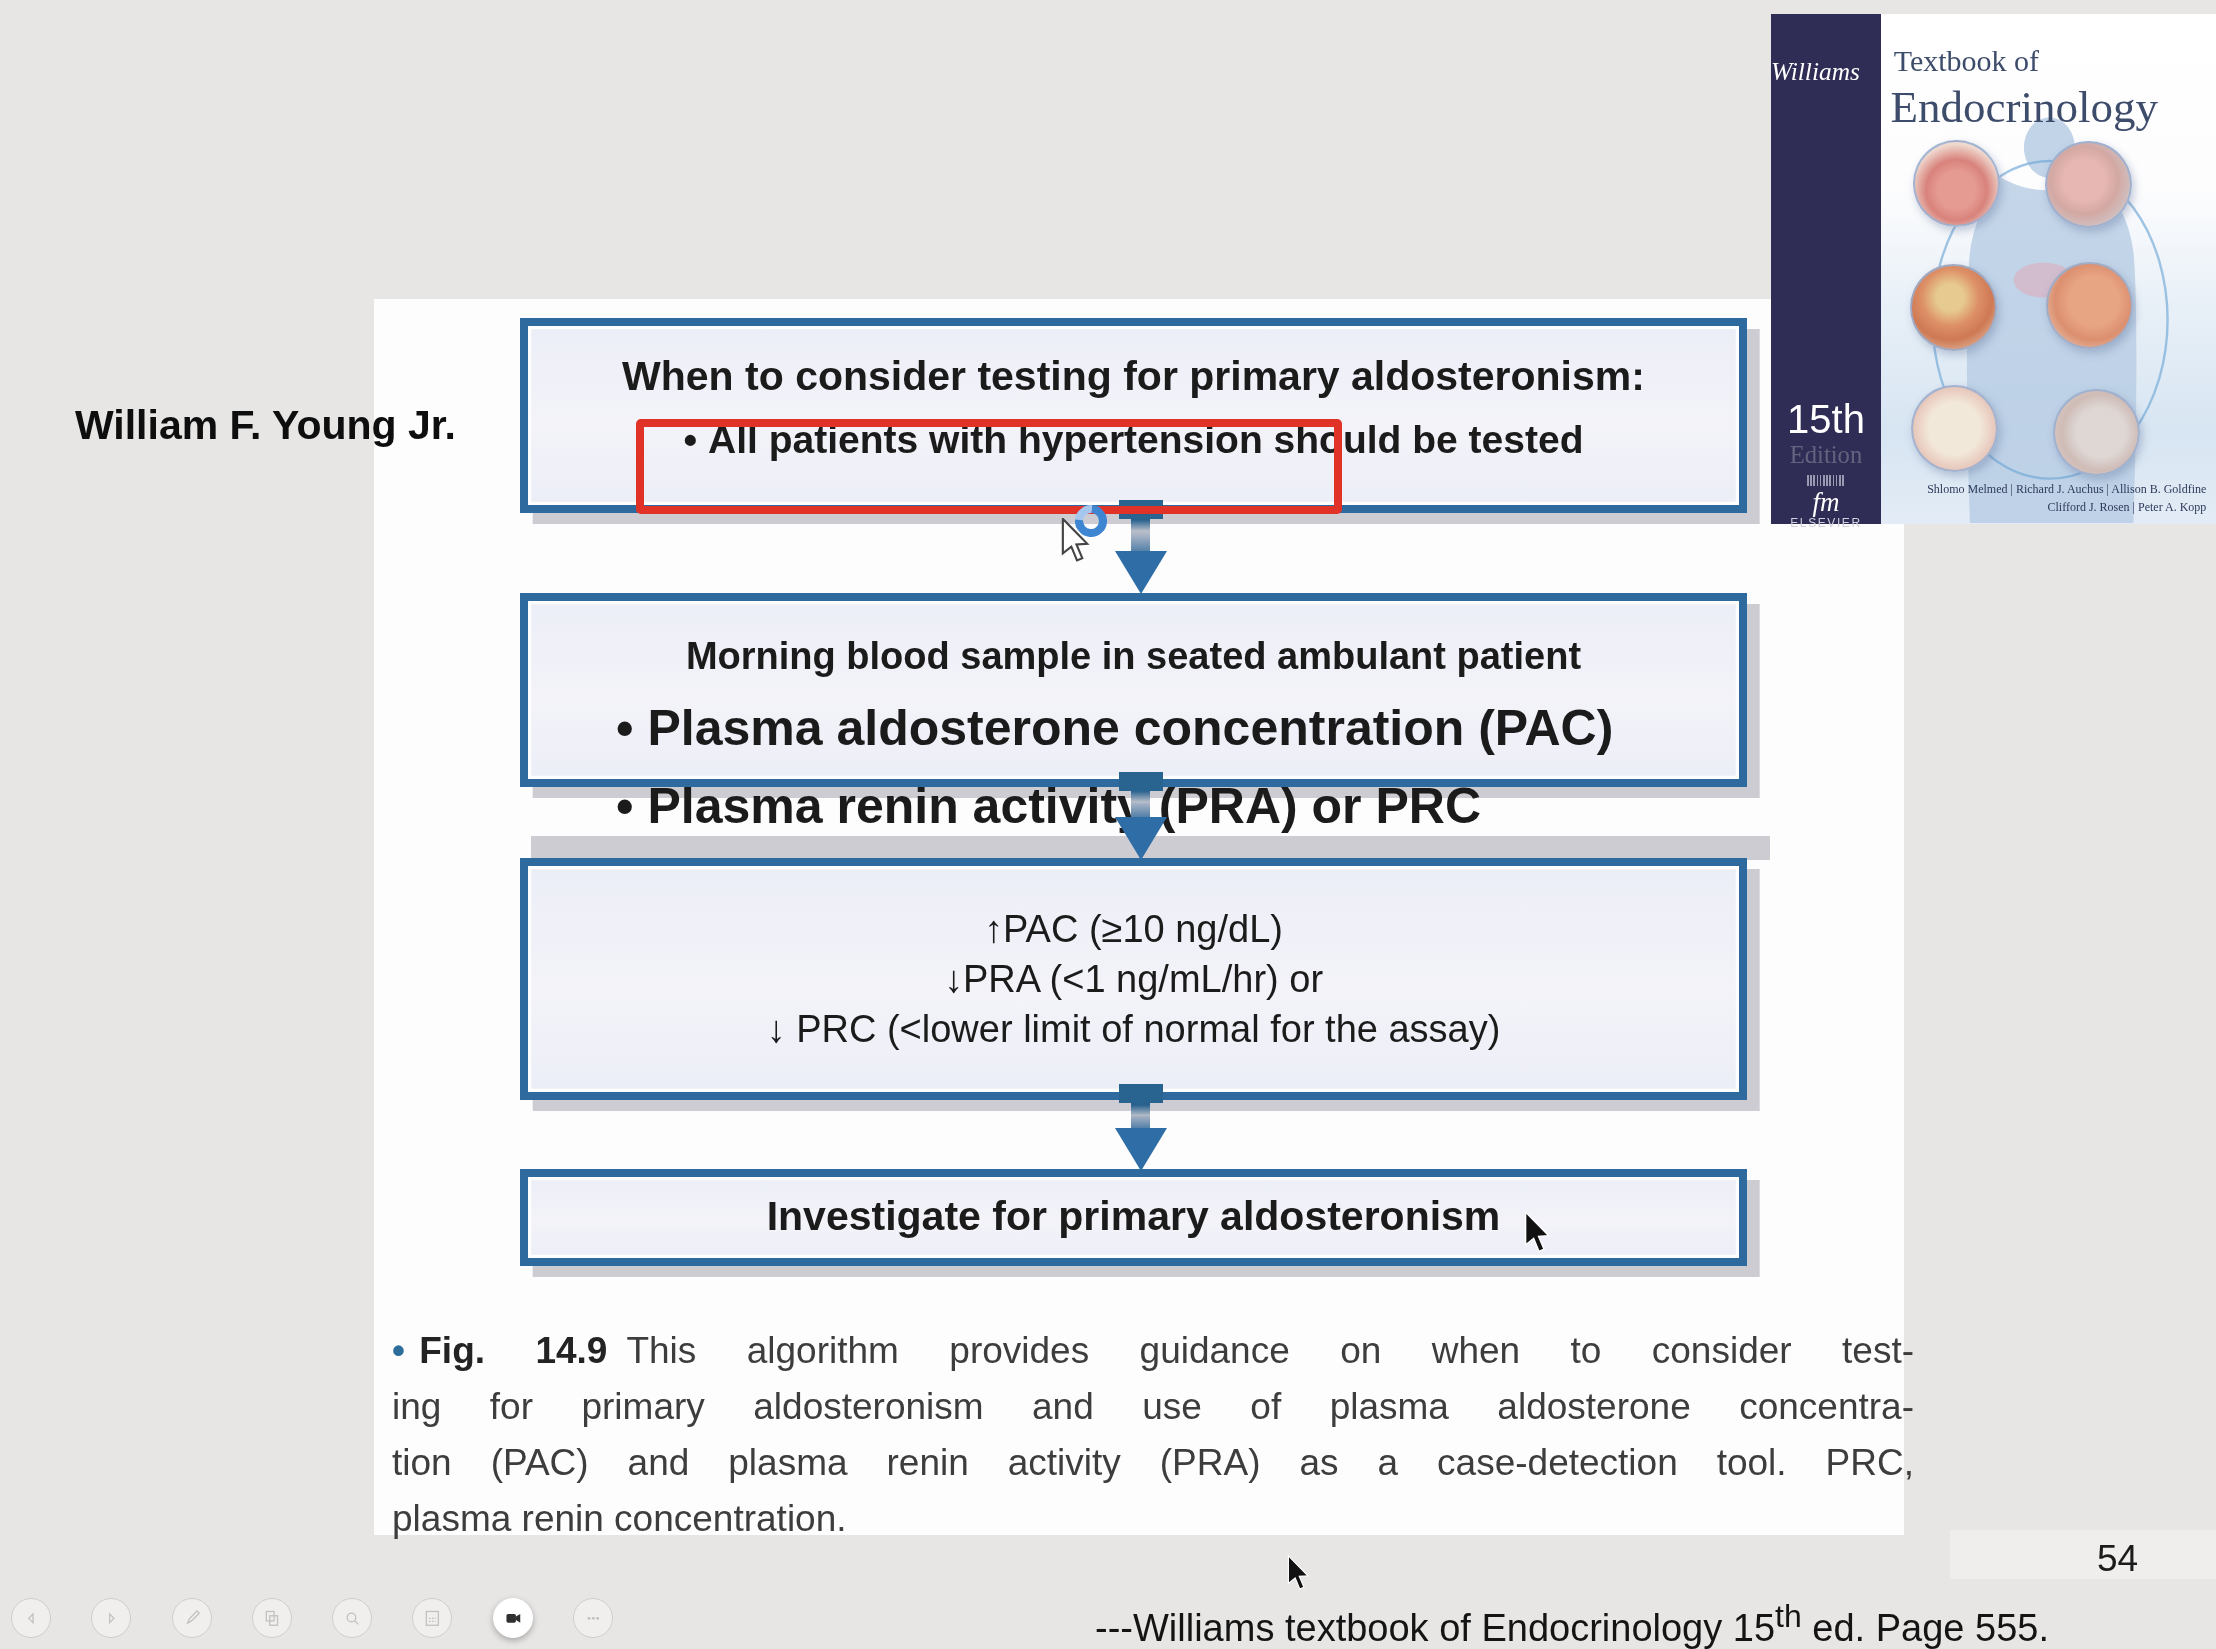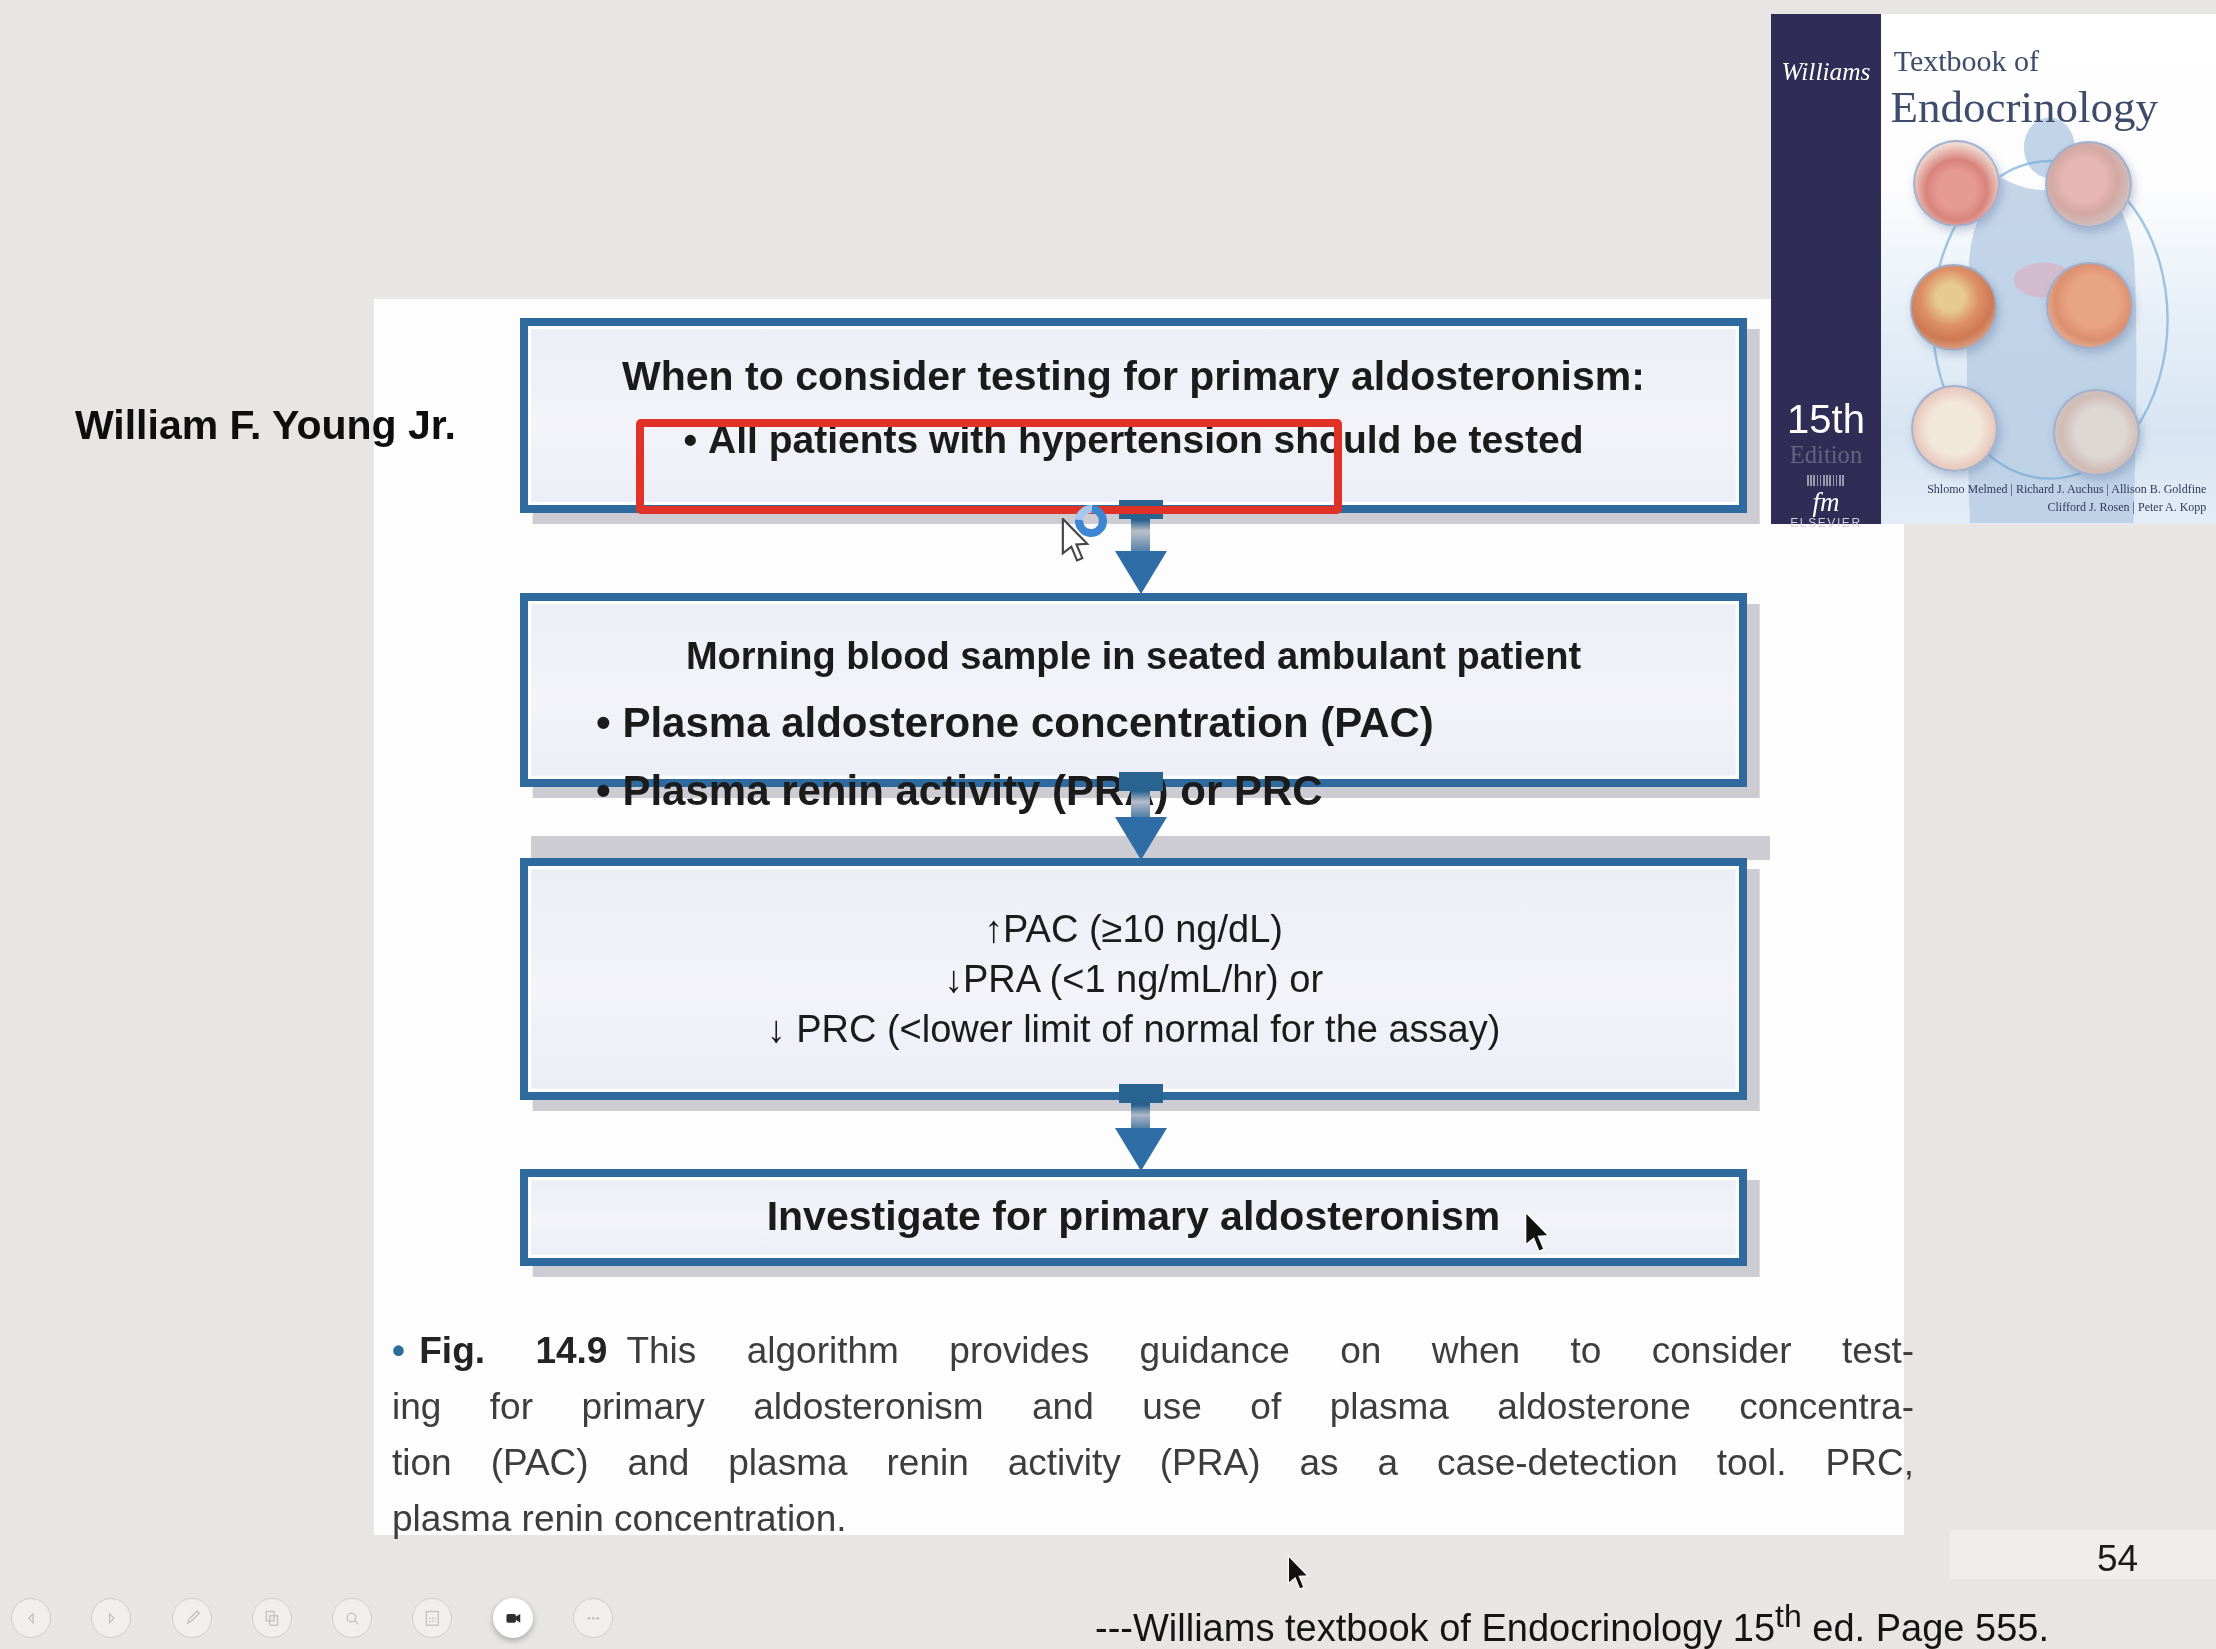--- a/index.html
+++ b/index.html
@@ -18,21 +18,21 @@
        color:#1b1b1b;}
   .box1{top:318px;height:195px;}
   .box2{top:593px;height:194px;}
   .box3{top:858px;height:242px;}
   .box4{top:1169px;height:97px;}
   .band3{position:absolute;left:531px;top:836px;width:1239px;height:24px;background:#cdccd2;}
 
   .box1-title{margin-top:27px;text-align:center;font-size:41px;font-weight:bold;}
   .box1-bullet{margin-top:17.5px;text-align:center;font-size:39px;font-weight:bold;}
   .box2-line1{margin-top:34px;text-align:center;font-size:38px;font-weight:bold;}
-  .box2-bullet{padding-left:68px;font-size:42px;font-weight:bold;margin-top:20.7px;}
+  .box2-bullet{padding-left:88px;font-size:50px;font-weight:bold;margin-top:20.7px;}
   .box3-line{text-align:center;font-size:38px;line-height:50px;}
   .box3-pad{padding-top:38px;}
   .box4-text{text-align:center;font-size:41px;font-weight:bold;line-height:78px;}
 
   .redrect{position:absolute;left:636px;top:419px;width:690px;height:79px;
            border:8.7px solid #e13228;border-radius:4.8px;z-index:30;}
 
   .arrow-shaft{position:absolute;width:19px;z-index:20;
       background:linear-gradient(180deg,#29618e 0px,#29618e 8px,#b9bfca 19px,#a4b1c4 55%,#3a719f 100%);}
   .arrow-head{position:absolute;width:0;height:0;z-index:20;
@@ -58,21 +58,21 @@
   .tb-btn{position:absolute;top:1598px;width:40px;height:40px;border-radius:50%;
           border:1.6px solid #cfcdcd;background:rgba(255,255,255,.35);box-sizing:border-box;
           display:flex;align-items:center;justify-content:center;}
   .tb-btn.active{background:#ffffff;border-color:#ffffff;box-shadow:0 2.4px 6.4px rgba(0,0,0,.28);}
   .tb-ic{stroke:#c2c0c0;fill:none;stroke-width:1.5;}
   .tb-ic-dark{stroke:none;fill:#2f2f2f;}
 
   
   .book{position:absolute;left:1771px;top:14.3px;width:445px;height:510px;z-index:40;}
   .spine{position:absolute;left:0;top:0;width:110px;height:510px;background:#2f2d55;color:#fff;}
-  .spine-brand{position:absolute;left:0;top:43px;width:100%;text-align:center;
+  .spine-brand{position:absolute;left:0;top:43px;width:100%;text-align:left;
       font-family:"Liberation Serif",serif;font-style:italic;font-size:25.4px;}
   .spine-ed-num{position:absolute;left:0;top:383px;width:100%;text-align:center;font-size:40px;}
   .spine-ed-word{position:absolute;left:0;top:427px;width:100%;text-align:center;
       font-family:"Liberation Serif",serif;font-size:24.6px;color:#63637f;}
   .fm-stripes{position:absolute;left:36px;top:461px;width:38px;height:11px;
       background:repeating-linear-gradient(90deg,#9a99b0 0 1.6px,transparent 1.6px 3.2px);}
   .fm-word{position:absolute;left:0;top:473px;width:100%;text-align:center;
       font-family:"Liberation Serif",serif;font-style:italic;font-size:27px;}
   .fm-sub{position:absolute;left:0;top:502px;width:100%;text-align:center;font-size:12px;letter-spacing:1.6px;color:#cfcfdd;}
   .cover{position:absolute;left:110px;top:0;width:335px;height:510px;

